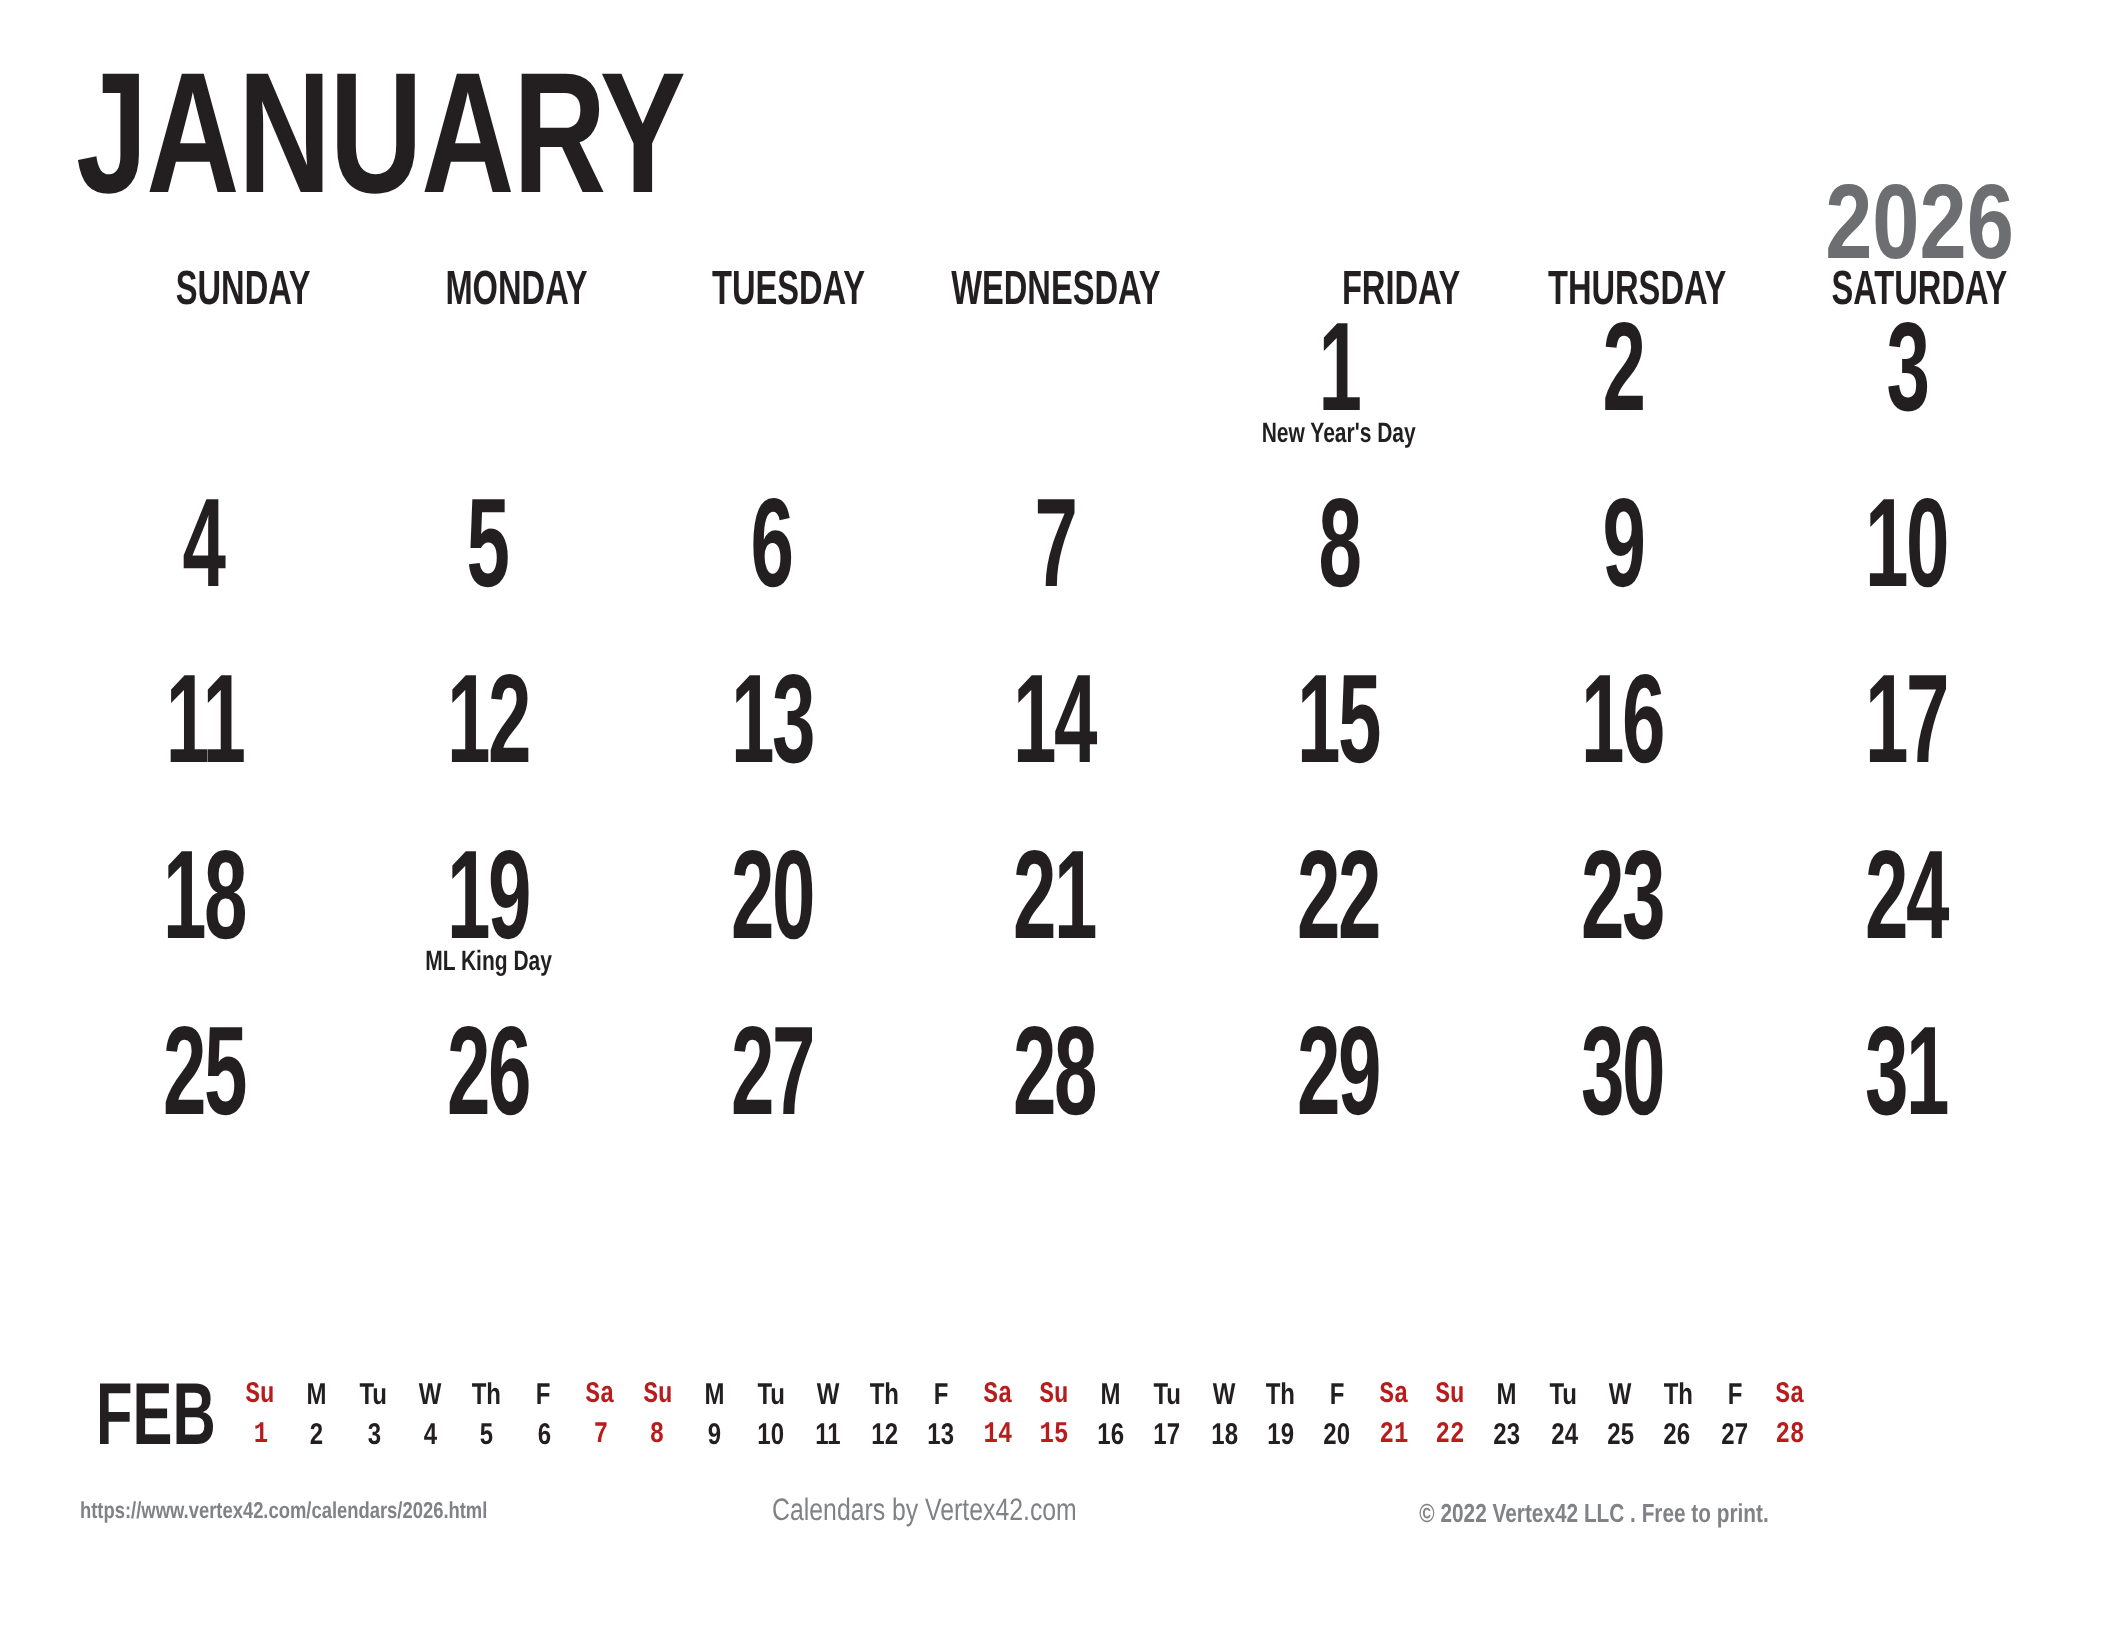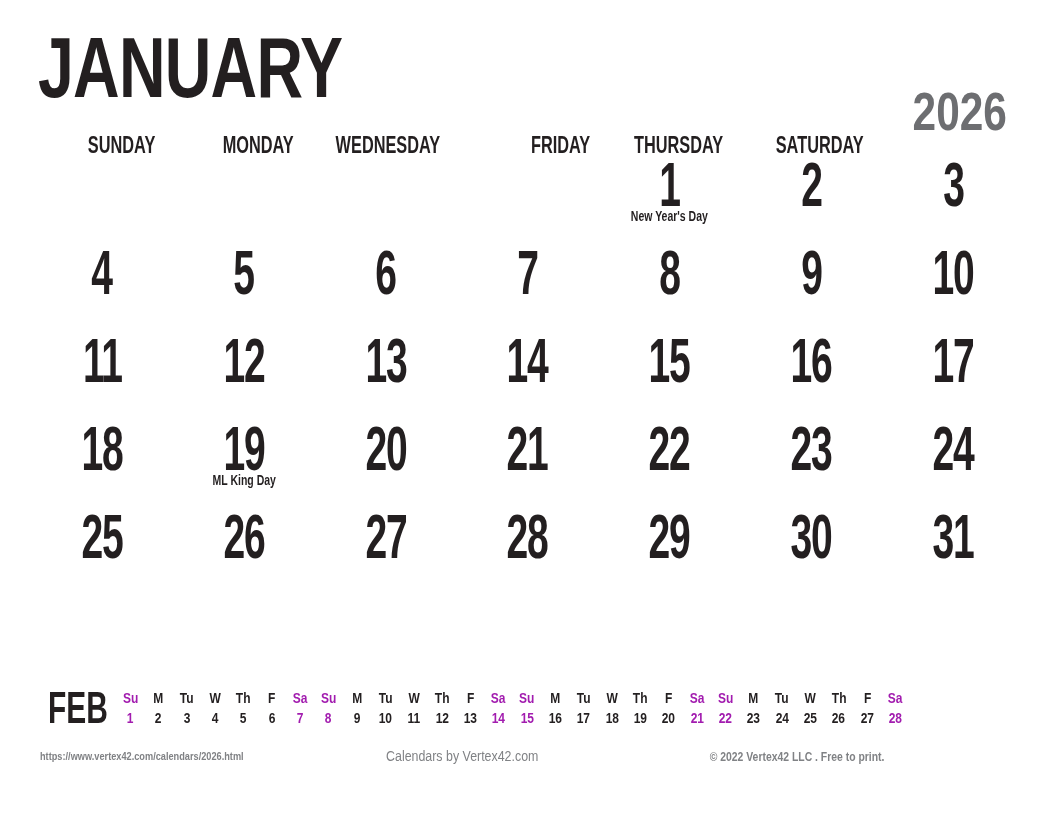--- a/index.html
+++ b/index.html
@@ -32,21 +32,21 @@
   .dow-cell{text-align:right;font-size:24px;font-weight:bold;line-height:30px;white-space:nowrap;}
   .week-row{display:grid;grid-template-columns:repeat(7,1fr);height:88px;}
   .day-cell{text-align:center;}
   .daynum{font-size:63px;font-weight:bold;line-height:48px;letter-spacing:-2px;}
   .holiday{font-size:14px;font-weight:bold;line-height:17px;margin-top:0px;white-space:nowrap;}
 
   .feb{position:absolute;left:48px;top:686px;display:flex;align-items:flex-end;}
   .feb-label{font-size:44px;font-weight:bold;line-height:40px;margin-top:2px;margin-right:6px;width:62px;white-space:nowrap;}
   .feb-days{display:flex;}
   .feb-col{width:28.35px;text-align:center;font-size:15px;font-weight:bold;line-height:20px;}
-  .feb-col.weekend{color:#a21caf;}
+  .feb-col.weekend{color:#b91c1c;font-family:Liberation Mono, monospace;}
 
   .footer{position:absolute;left:0;top:746px;width:924px;height:22px;color:#808285;}
   .f-left{position:absolute;left:40px;top:4px;font-size:11.5px;font-weight:bold;white-space:nowrap;}
   .f-center{position:absolute;left:0;width:100%;top:1px;text-align:center;font-size:15.5px;font-weight:normal;white-space:nowrap;}
   .f-right{position:absolute;right:40px;top:3px;font-size:13px;font-weight:bold;white-space:nowrap;}
 </style>
 </head>
 <body>
 
 <div class="page">
@@ -56,20 +56,21 @@
   </div>
 
   <div class="year">
     <span class="cnd80 oright">2026</span>
   </div>
 
   <div class="grid">
     <div class="dow-row">
         <div class="dow-cell"><span class="cnd68">SUNDAY</span></div>
         <div class="dow-cell"><span class="cnd68">MONDAY</span></div>
+        <div class="dow-cell"><span class="cnd68">TUESDAY</span></div>
         <div class="dow-cell"><span class="cnd68">WEDNESDAY</span></div>
         <div class="dow-cell"><span class="cnd68">FRIDAY</span></div>
         <div class="dow-cell"><span class="cnd68">THURSDAY</span></div>
         <div class="dow-cell"><span class="cnd68">SATURDAY</span></div>
       </div>
     <div>
         <div class="week-row">
           <div class="day-cell"></div>
           <div class="day-cell"></div>
           <div class="day-cell"></div>

